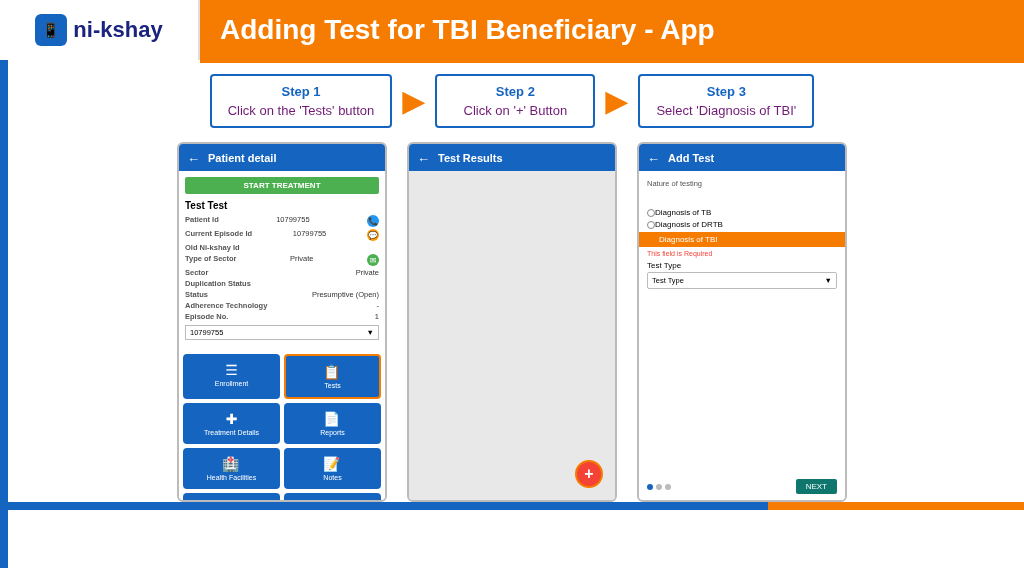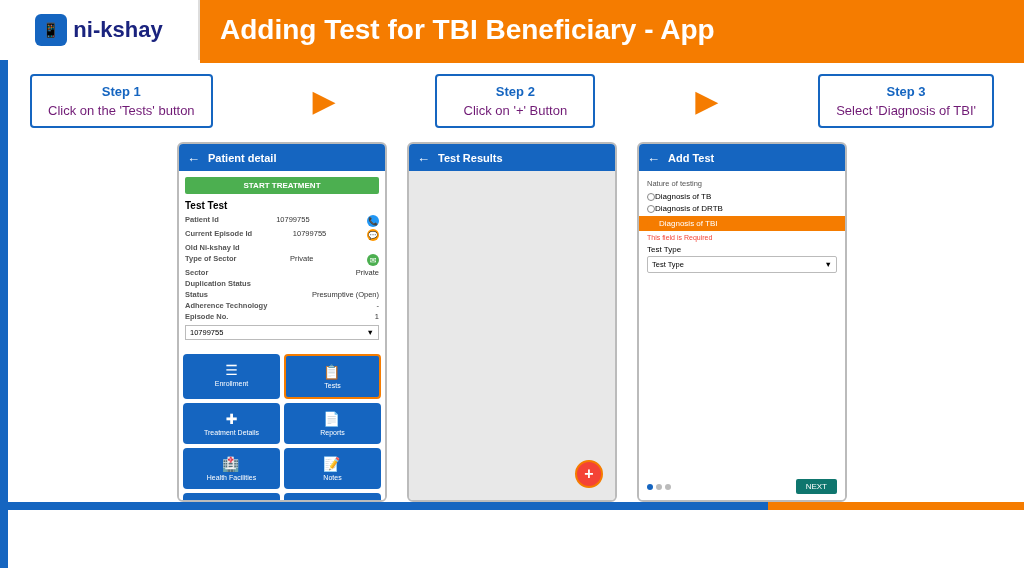--- a/index.html
+++ b/index.html
@@ -55,21 +55,21 @@
     .header-title {
       color: white;
       font-size: 28px;
       font-weight: bold;
     }
 
     
     .steps-area {
       display: flex;
       align-items: center;
-      justify-content: space-between;
+      justify-content: center;
       padding: 14px 30px;
       background: #fff;
       gap: 10px;
     }
     .step-box {
       border: 2px solid #1565c0;
       border-radius: 4px;
       padding: 8px 16px;
       text-align: center;
       min-width: 160px;
@@ -235,21 +235,21 @@
     }
 
     
     .add-test-body {
       padding: 8px;
       font-size: 8px;
     }
     .add-test-label {
       color: #555;
       font-size: 7.5px;
-      margin-bottom: 4px;
+      margin-bottom: 20px;
     }
     .radio-option {
       display: flex;
       align-items: center;
       gap: 0;
       margin-bottom: 3px;
       font-size: 8px;
     }
     .radio-circle {
       width: 8px;

